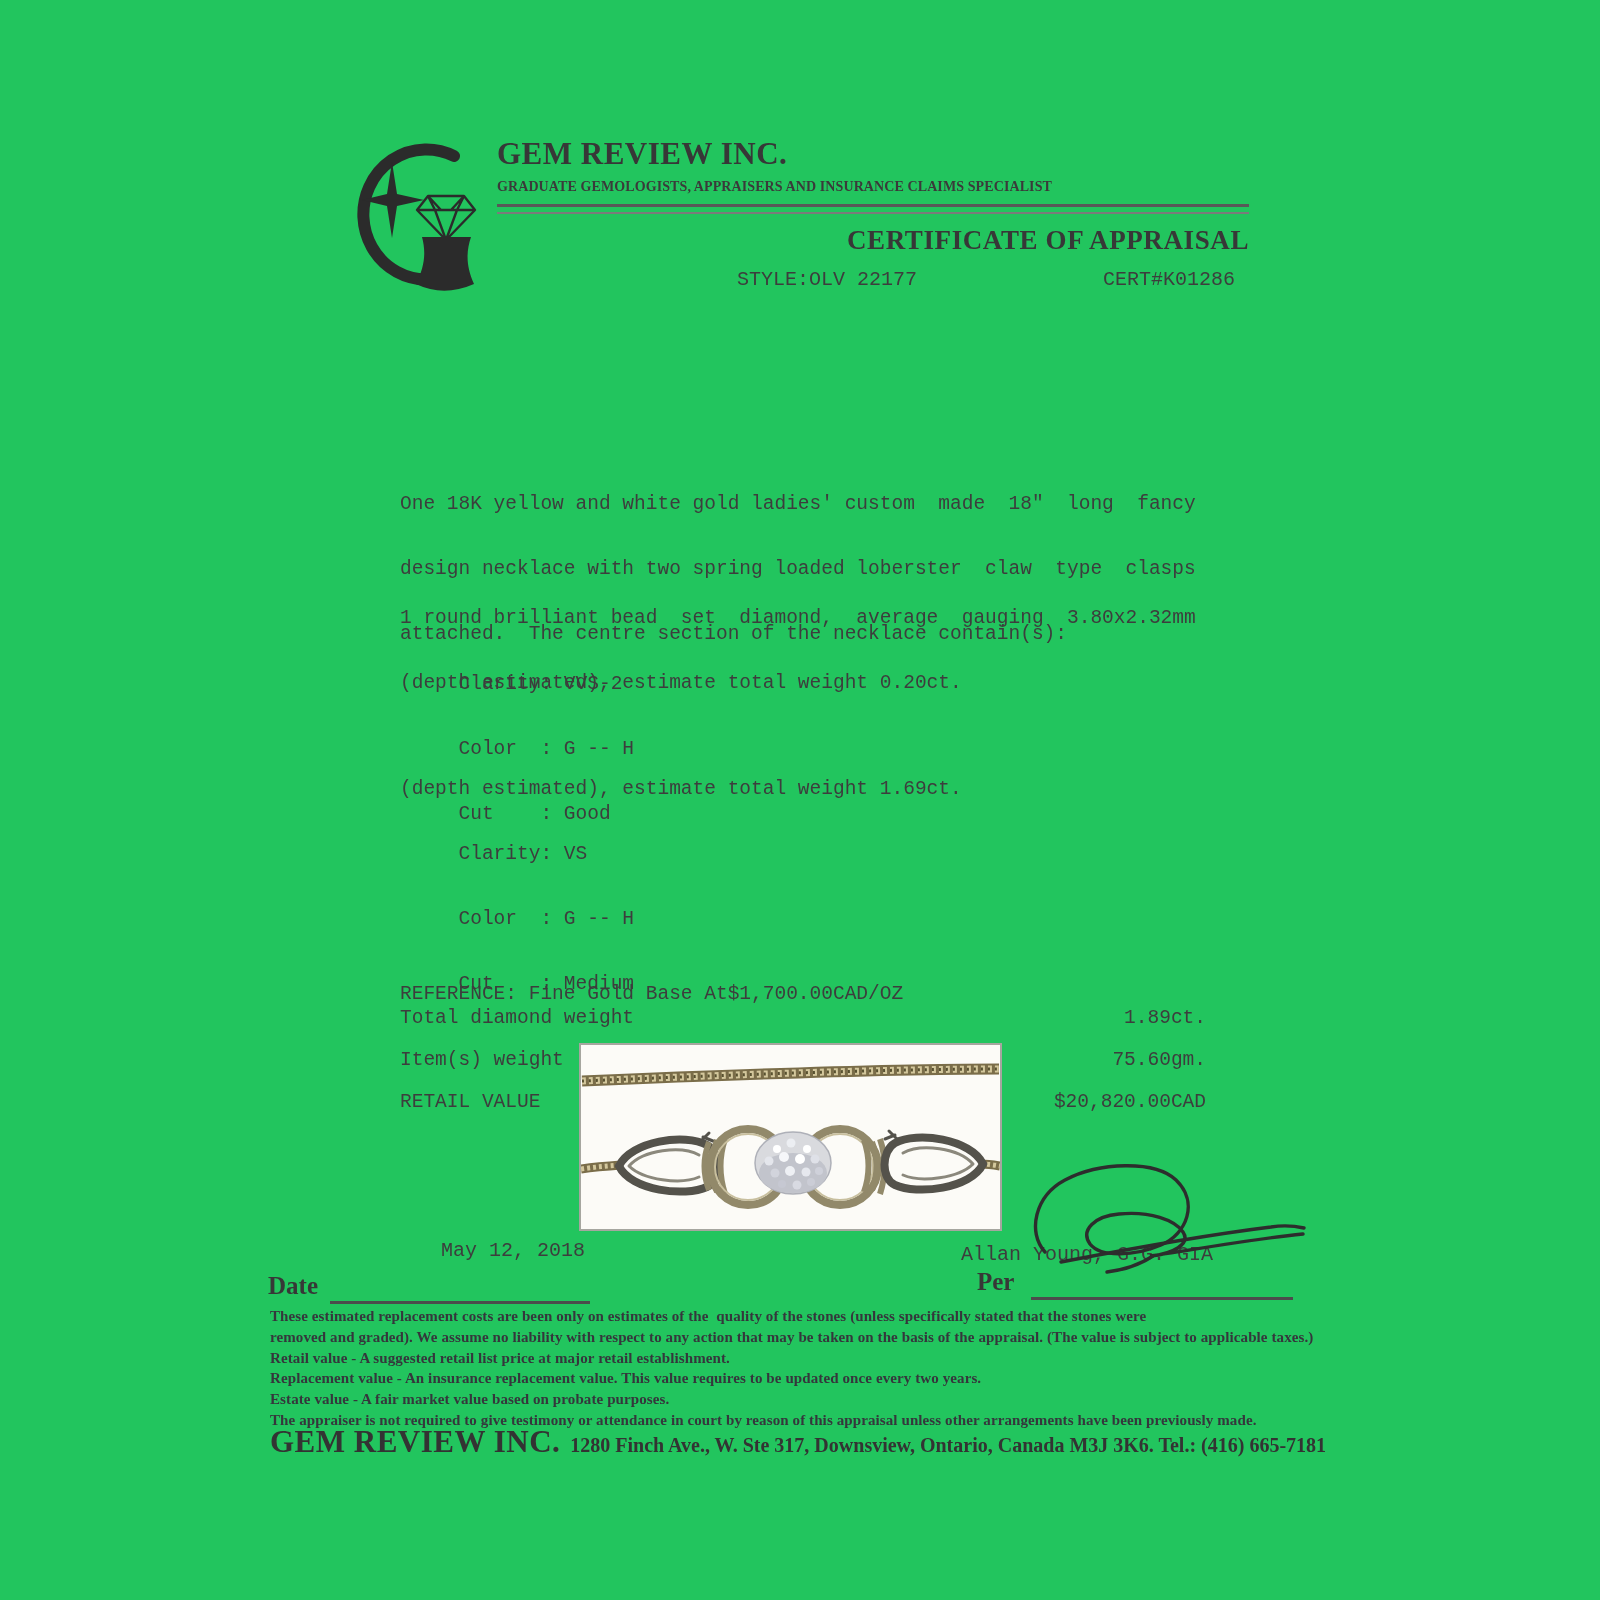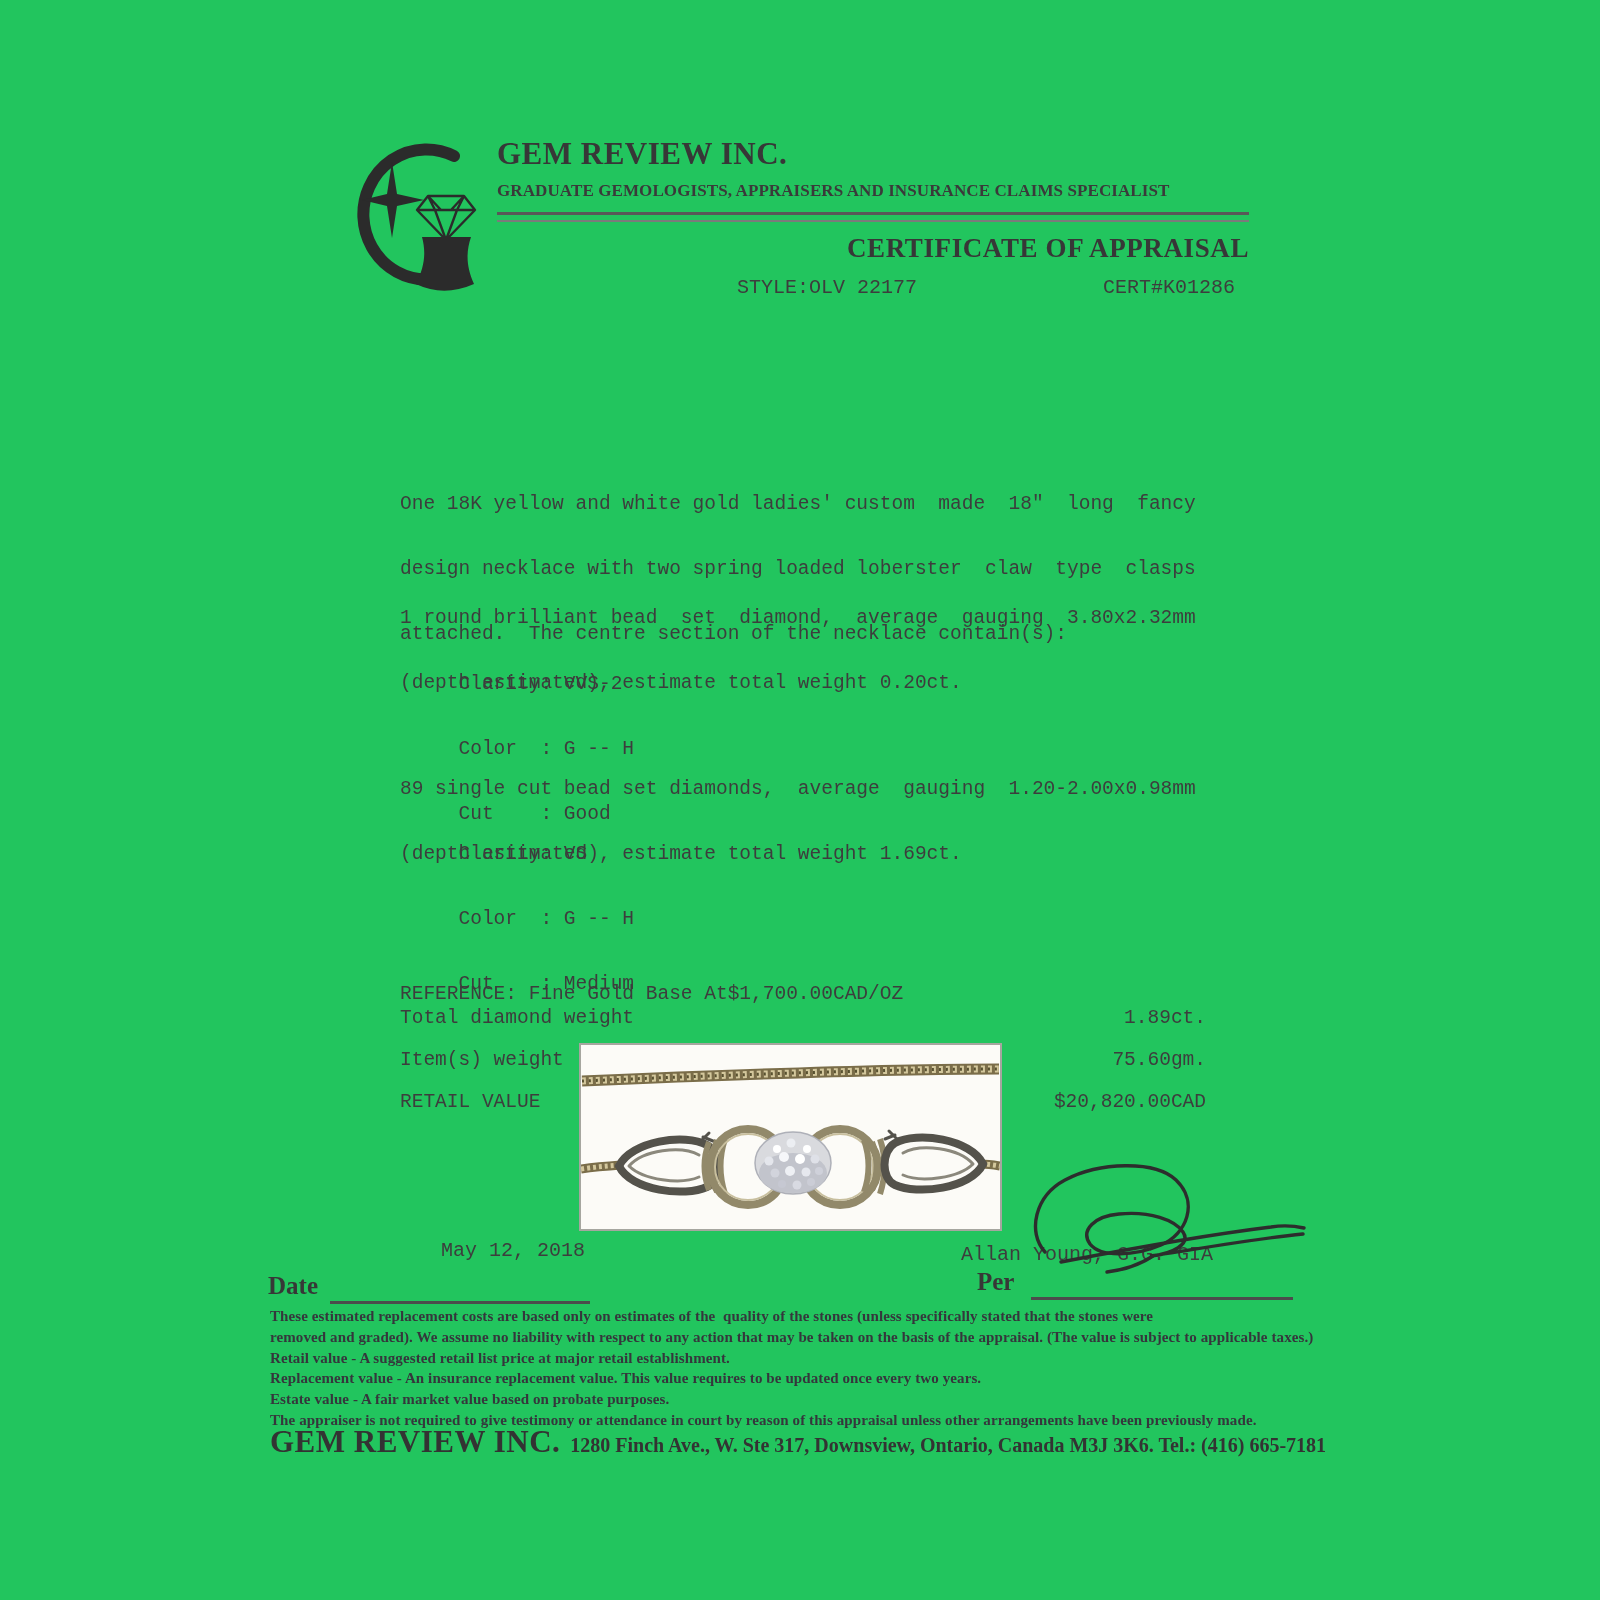--- a/index.html
+++ b/index.html
@@ -6,21 +6,21 @@
   body{
     width:1600px;height:1600px;position:relative;background:#fdfdfc;
     font-family:"Liberation Serif", serif;color:#2f2f2f;overflow:hidden;
   }
   .doc{position:absolute;inset:0;background:#22c55e;}
 
   
   .logo{position:absolute;left:338px;top:136px;width:152px;height:160px;}
   .header-right{position:absolute;left:497px;top:137px;width:752px;}
   .brand{font-size:31px;font-weight:bold;letter-spacing:.5px;color:#373737;line-height:34px;}
-  .subtitle{font-size:17px;font-weight:bold;letter-spacing:.1px;color:#3a3a3a;margin-top:5px;line-height:30px;}
+  .subtitle{font-size:14px;font-weight:bold;letter-spacing:.1px;color:#3a3a3a;margin-top:5px;line-height:22px;}
   .double-rule{margin-top:6px;height:5px;border-top:3px solid #585858;border-bottom:2px solid #7b7b7b;}
   .cert-title{text-align:right;font-size:27px;font-weight:bold;letter-spacing:.6px;color:#373737;margin-top:11px;line-height:30px;}
   .style-row{display:flex;margin-top:13px;}
   .mono{font-family:"Liberation Mono","DejaVu Sans Mono",monospace;color:#3d3d3d;}
   .style-no{margin-left:240px;font-size:20px;}
   .cert-no{margin-left:auto;margin-right:14px;font-size:20px;}
 
   
   .tw{position:absolute;left:400px;width:825px;font-family:"Liberation Mono","DejaVu Sans Mono",monospace;
       font-size:19.5px;line-height:21.6px;color:#3d3d3d;white-space:pre;}
@@ -103,21 +103,20 @@
     <div>(depth estimated), estimate total weight 0.20ct.</div>
   </div>
 
   <div class="tw" id="stone1-grades">
     <div>     Clarity: VVS-2</div>
     <div>     Color  : G -- H</div>
     <div>     Cut    : Good</div>
   </div>
 
   <div class="tw" id="stone2-desc">
-    <div>89 single cut bead set diamonds,  average  gauging  1.20-2.00x0.98mm</div>
     <div>(depth estimated), estimate total weight 1.69ct.</div>
   </div>
 
   <div class="tw" id="stone2-grades">
     <div>     Clarity: VS</div>
     <div>     Color  : G -- H</div>
     <div>     Cut    : Medium</div>
   </div>
 
   <div class="valuation">
@@ -211,21 +210,21 @@
       <path d="M150,96 C138,104 120,110 104,112"></path>
     </g>
   </svg>
 
   <div class="date-label">Date</div>
   <div class="date-line"></div>
   <div class="per-label">Per</div>
   <div class="per-line"></div>
 
   <div class="disclaimer">
-    <div>These estimated replacement costs are based only on estimates of the  quality of the stones (unless specifically stated that the stones were</div>
+    <div>These estimated replacement costs are been only on estimates of the  quality of the stones (unless specifically stated that the stones were</div>
     <div>removed and graded). We assume no liability with respect to any action that may be taken on the basis of the appraisal. (The value is subject to applicable taxes.)</div>
     <div>Retail value - A suggested retail list price at major retail establishment.</div>
     <div>Replacement value - An insurance replacement value. This value requires to be updated once every two years.</div>
     <div>Estate value - A fair market value based on probate purposes.</div>
     <div>The appraiser is not required to give testimony or attendance in court by reason of this appraisal unless other arrangements have been previously made.</div>
   </div>
 
   <div class="footer">
     <span class="footer-brand">GEM REVIEW INC.</span>
     <span class="footer-address">1280 Finch Ave., W. Ste 317, Downsview, Ontario, Canada M3J 3K6.  Tel.: (416) 665-7181</span>

